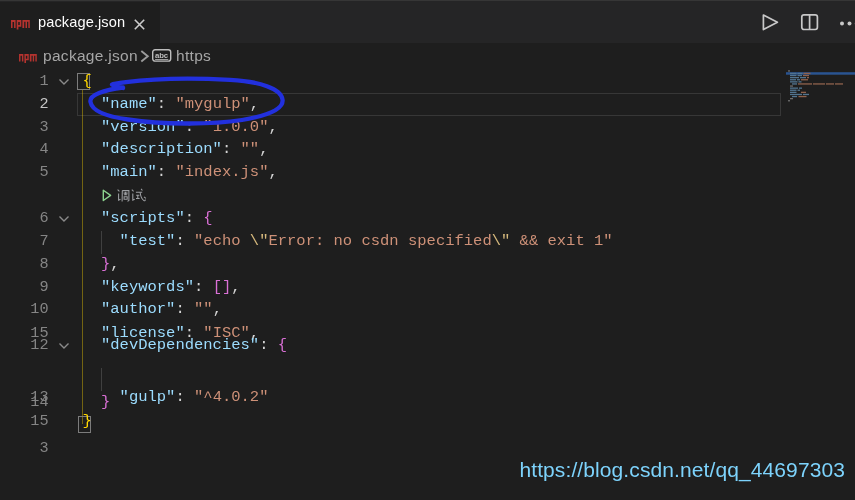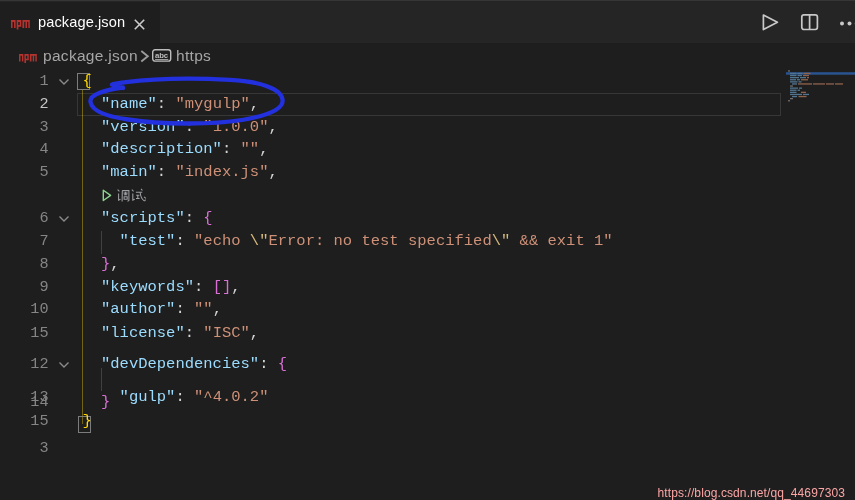--- a/index.html
+++ b/index.html
@@ -9,21 +9,21 @@
 #bc{position:absolute;left:0;top:43px;width:855px;height:27px;background:#1e1e1e;color:#a6a6a6;font-size:15.5px;letter-spacing:0.3px}
 .row{position:absolute;left:0;width:855px;height:23px;line-height:22.9px}
 .ln{position:absolute;left:0;top:0;width:48.5px;text-align:right;color:#858585;font-family:"Liberation Mono",monospace;font-size:15.2px}
 .ln.act{color:#c6c6c6}
 .fold{position:absolute;left:58px;top:8px}
 .code{position:absolute;left:82.4px;top:0;white-space:pre;font-family:"Liberation Mono",monospace;font-size:15.5px;letter-spacing:0px;color:#d4d4d4}
 .k{color:#9cdcfe}.s{color:#ce9178}.p{color:#d4d4d4}.g{color:#ffd700}.o{color:#da70d6}.e{color:#d7ba7d}
 .guide{position:absolute;width:1px}
 #cur{position:absolute;left:77px;top:92.6px;width:704px;height:23px;border:1px solid #373737}
 .bm{position:absolute;width:13px;height:17px;border:1px solid #7c7c7c}
-#wm{position:absolute;right:10px;top:486px;font-size:12px;color:#fca5a5;letter-spacing:0.1px}
+#wm{position:absolute;right:10px;top:458px;font-size:21px;color:#7dd3fc;letter-spacing:0.1px}
 </style></head>
 <body>
 <div id="tabbar">
   <div id="tab">
     <svg style="position:absolute;left:11px;top:16.5px" width="19" height="11" viewBox="0 0 19 11">
         <g fill="#b5332f" fill-rule="evenodd">
           <path d="M0,1 h4.6 v8 h-1.55 v-6.1 h-1.5 v6.1 H0 Z"></path>
           <path d="M5.7,1 h4.6 v6.7 h-2.9 v2.9 H5.7 Z M7.25,2.9 v3.2 h1.5 v-3.2 Z"></path>
           <path d="M11.4,1 h7.4 v8 h-1.5 v-6.2 h-1.3 v6.2 h-1.5 v-6.2 h-1.3 v6.2 h-1.8 Z"></path>
         </g>
@@ -100,39 +100,39 @@
 <div class="row" style="top:184.2px"></div>
 <div class="row" style="top:207.2px">
     <span class="ln">6</span>
     <svg class="fold" width="12" height="8" viewBox="0 0 12 8">
       <polyline points="1.5,1.5 6,6 10.5,1.5" fill="none" stroke="#8a8a8a" stroke-width="1.4"></polyline>
     </svg>
     <span class="code">  <span class="k">"scripts"</span><span class="p">: </span><span class="o">{</span></span>
   </div>
 <div class="row" style="top:230.1px">
     <span class="ln">7</span>
-    <span class="code">    <span class="k">"test"</span><span class="p">: </span><span class="s">"echo </span><span class="e">\"</span><span class="s">Error: no test specified</span><span class="e">\"</span><span class="s"> &amp;&amp; exit 1"</span></span>
+    <span class="code">    <span class="k">"test"</span><span class="p">: </span><span class="s">"echo </span><span class="e">\"</span><span class="s">Error: no csdn specified</span><span class="e">\"</span><span class="s"> &amp;&amp; exit 1"</span></span>
   </div>
 <div class="row" style="top:253.0px">
     <span class="ln">8</span>
     <span class="code">  <span class="o">}</span><span class="p">,</span></span>
   </div>
 <div class="row" style="top:276.0px">
     <span class="ln">9</span>
     <span class="code">  <span class="k">"keywords"</span><span class="p">: </span><span class="o">[]</span><span class="p">,</span></span>
   </div>
 <div class="row" style="top:298px">
     <span class="ln">10</span>
     <span class="code">  <span class="k">"author"</span><span class="p">: </span><span class="s">""</span><span class="p">,</span></span>
   </div>
 <div class="row" style="top:321.8px">
     <span class="ln">15</span>
     <span class="code">  <span class="k">"license"</span><span class="p">: </span><span class="s">"ISC"</span><span class="p">,</span></span>
   </div>
-<div class="row" style="top:353px">
+<div class="row" style="top:334px">
     <span class="ln">12</span>
     <svg class="fold" width="12" height="8" viewBox="0 0 12 8">
       <polyline points="1.5,1.5 6,6 10.5,1.5" fill="none" stroke="#8a8a8a" stroke-width="1.4"></polyline>
     </svg>
     <span class="code">  <span class="k">"devDependencies"</span><span class="p">: </span><span class="o">{</span></span>
   </div>
 <div class="row" style="top:386px">
     <span class="ln">13</span>
     <span class="code">    <span class="k">"gulp"</span><span class="p">: </span><span class="s">"^4.0.2"</span></span>
   </div>

